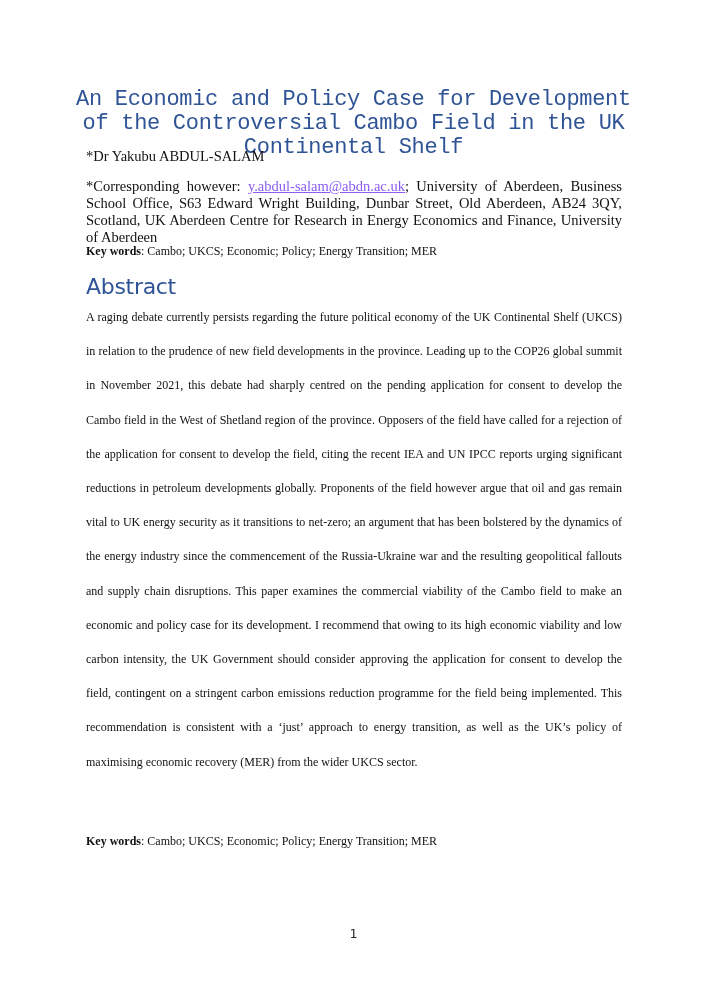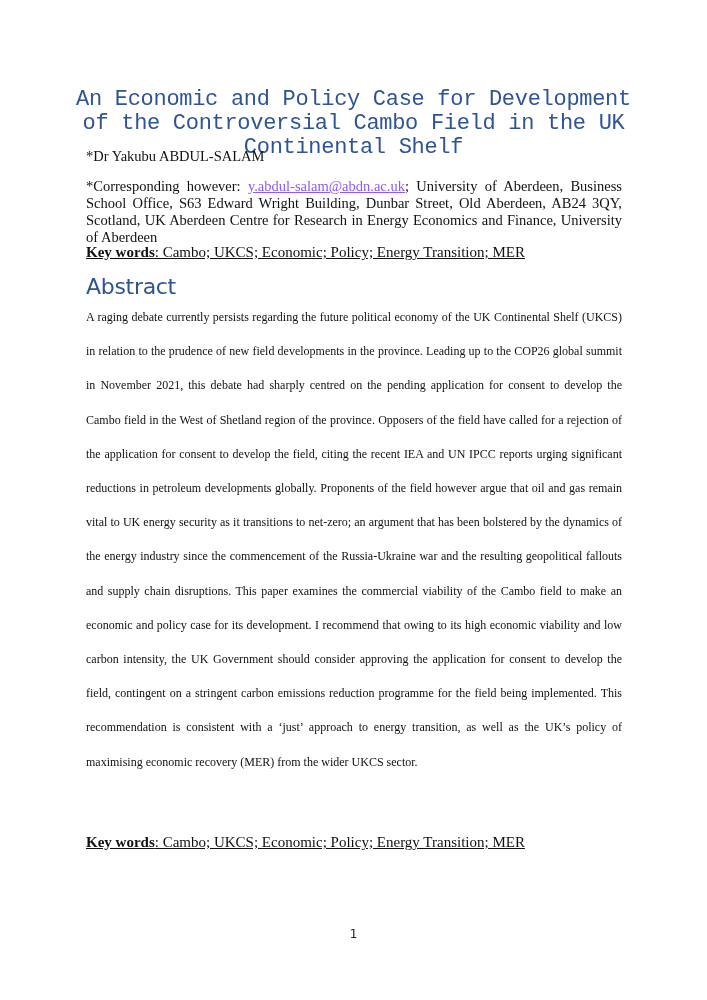--- a/index.html
+++ b/index.html
@@ -5,21 +5,21 @@
   html, body { margin:0; padding:0; background:#ffffff; }
   body { width:707px; height:1000px; position:relative; overflow:hidden; }
   .page { position:absolute; left:0; top:0; width:707px; height:1000px; background:#fff; }
   .title { position:absolute; left:60px; width:587px; top:88px; text-align:center;
            font-family:Liberation Mono, monospace; font-size:22px; line-height:24px;
            color:#2f5496; letter-spacing:-0.3px; }
   .serif { font-family:"Liberation Serif", serif; color:#111; }
   .author { position:absolute; left:86px; top:148px; font-size:14.5px; }
   .affil { position:absolute; left:86px; top:178px; width:536px; font-size:14.5px; line-height:17px; text-align:justify; }
   .affil a { color:#8b5cf6; }
-  .kw { position:absolute; left:86px; font-size:15px;text-decoration:underline; }
+  .kw { position:absolute; left:86px; font-size:12px; }
   .kw b { font-weight:bold; }
   .kw1 { top:244px; }
   .kw2 { top:834px; }
   .abs-head { position:absolute; left:86px; top:274px; font-family:"DejaVu Sans", sans-serif;
               font-size:22px; color:#2f5496; letter-spacing:-0.3px; }
   .abstract { position:absolute; left:86px; top:300px; width:536px; font-size:12px;
               line-height:34.2px; text-align:justify; }
   .pagenum { position:absolute; left:0; width:707px; top:927px; text-align:center;
              font-family:"DejaVu Sans", sans-serif; font-size:12px; color:#222; }
 </style>

